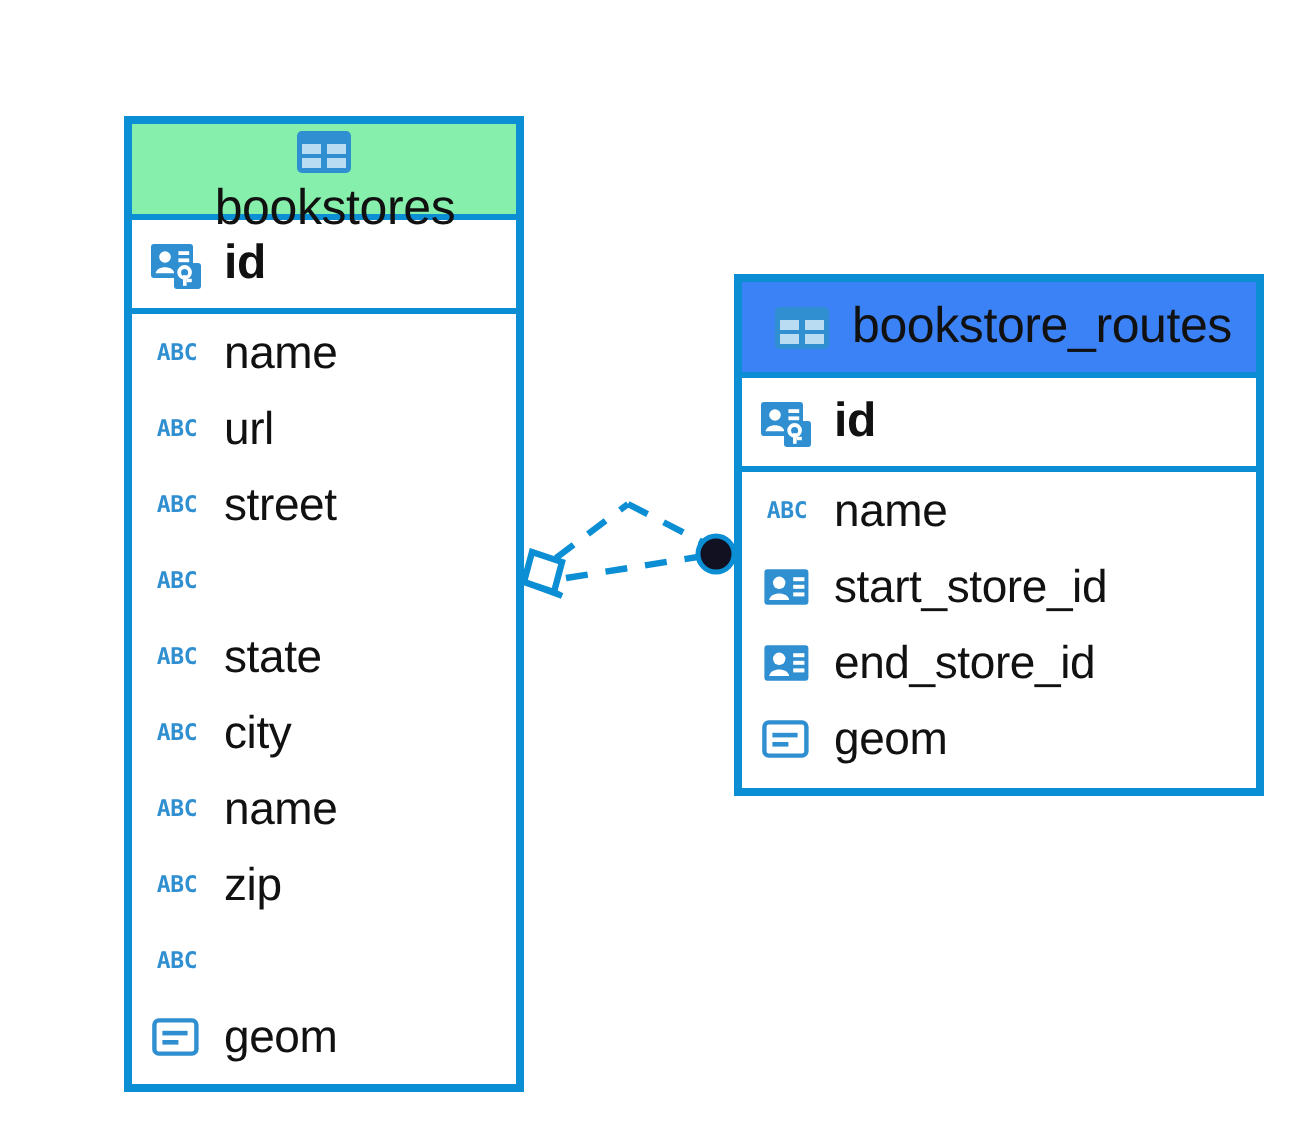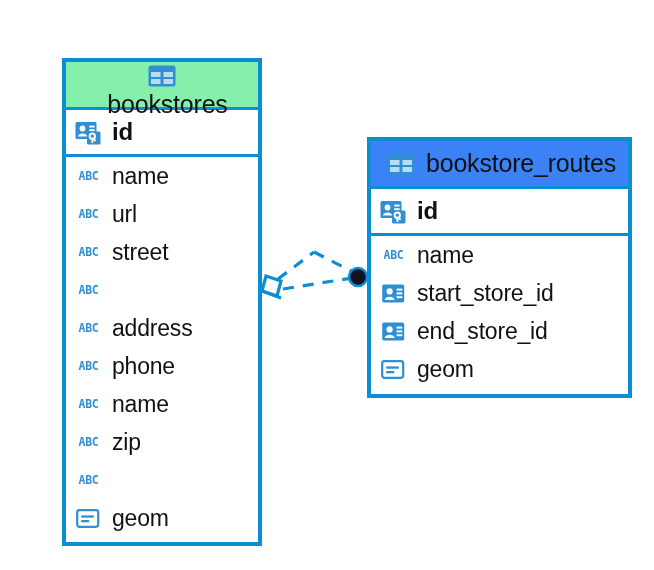--- a/index.html
+++ b/index.html
@@ -172,27 +172,27 @@
       </div>
       <div class="field">
         <svg class="field-icon" viewBox="0 0 27 27">
           <text x="13.5" y="17.2" text-anchor="middle" fill="#2f8fd0" font-family="DejaVu Sans Mono, monospace" font-size="11.5" font-weight="bold" letter-spacing="-0.2">ABC</text>
         </svg>
       </div>
       <div class="field">
         <svg class="field-icon" viewBox="0 0 27 27">
           <text x="13.5" y="17.2" text-anchor="middle" fill="#2f8fd0" font-family="DejaVu Sans Mono, monospace" font-size="11.5" font-weight="bold" letter-spacing="-0.2">ABC</text>
         </svg>
-        <span class="field-label">address</span>
-      </div>
-      <div class="field">
-        <svg class="field-icon" viewBox="0 0 27 27">
-          <text x="13.5" y="17.2" text-anchor="middle" fill="#2f8fd0" font-family="DejaVu Sans Mono, monospace" font-size="11.5" font-weight="bold" letter-spacing="-0.2">ABC</text>
-        </svg>
-        <span class="field-label">phone</span>
+        <span class="field-label">state</span>
+      </div>
+      <div class="field">
+        <svg class="field-icon" viewBox="0 0 27 27">
+          <text x="13.5" y="17.2" text-anchor="middle" fill="#2f8fd0" font-family="DejaVu Sans Mono, monospace" font-size="11.5" font-weight="bold" letter-spacing="-0.2">ABC</text>
+        </svg>
+        <span class="field-label">city</span>
       </div>
       <div class="field">
         <svg class="field-icon" viewBox="0 0 27 27">
           <text x="13.5" y="17.2" text-anchor="middle" fill="#2f8fd0" font-family="DejaVu Sans Mono, monospace" font-size="11.5" font-weight="bold" letter-spacing="-0.2">ABC</text>
         </svg>
         <span class="field-label">name</span>
       </div>
       <div class="field">
         <svg class="field-icon" viewBox="0 0 27 27">
           <text x="13.5" y="17.2" text-anchor="middle" fill="#2f8fd0" font-family="DejaVu Sans Mono, monospace" font-size="11.5" font-weight="bold" letter-spacing="-0.2">ABC</text>

